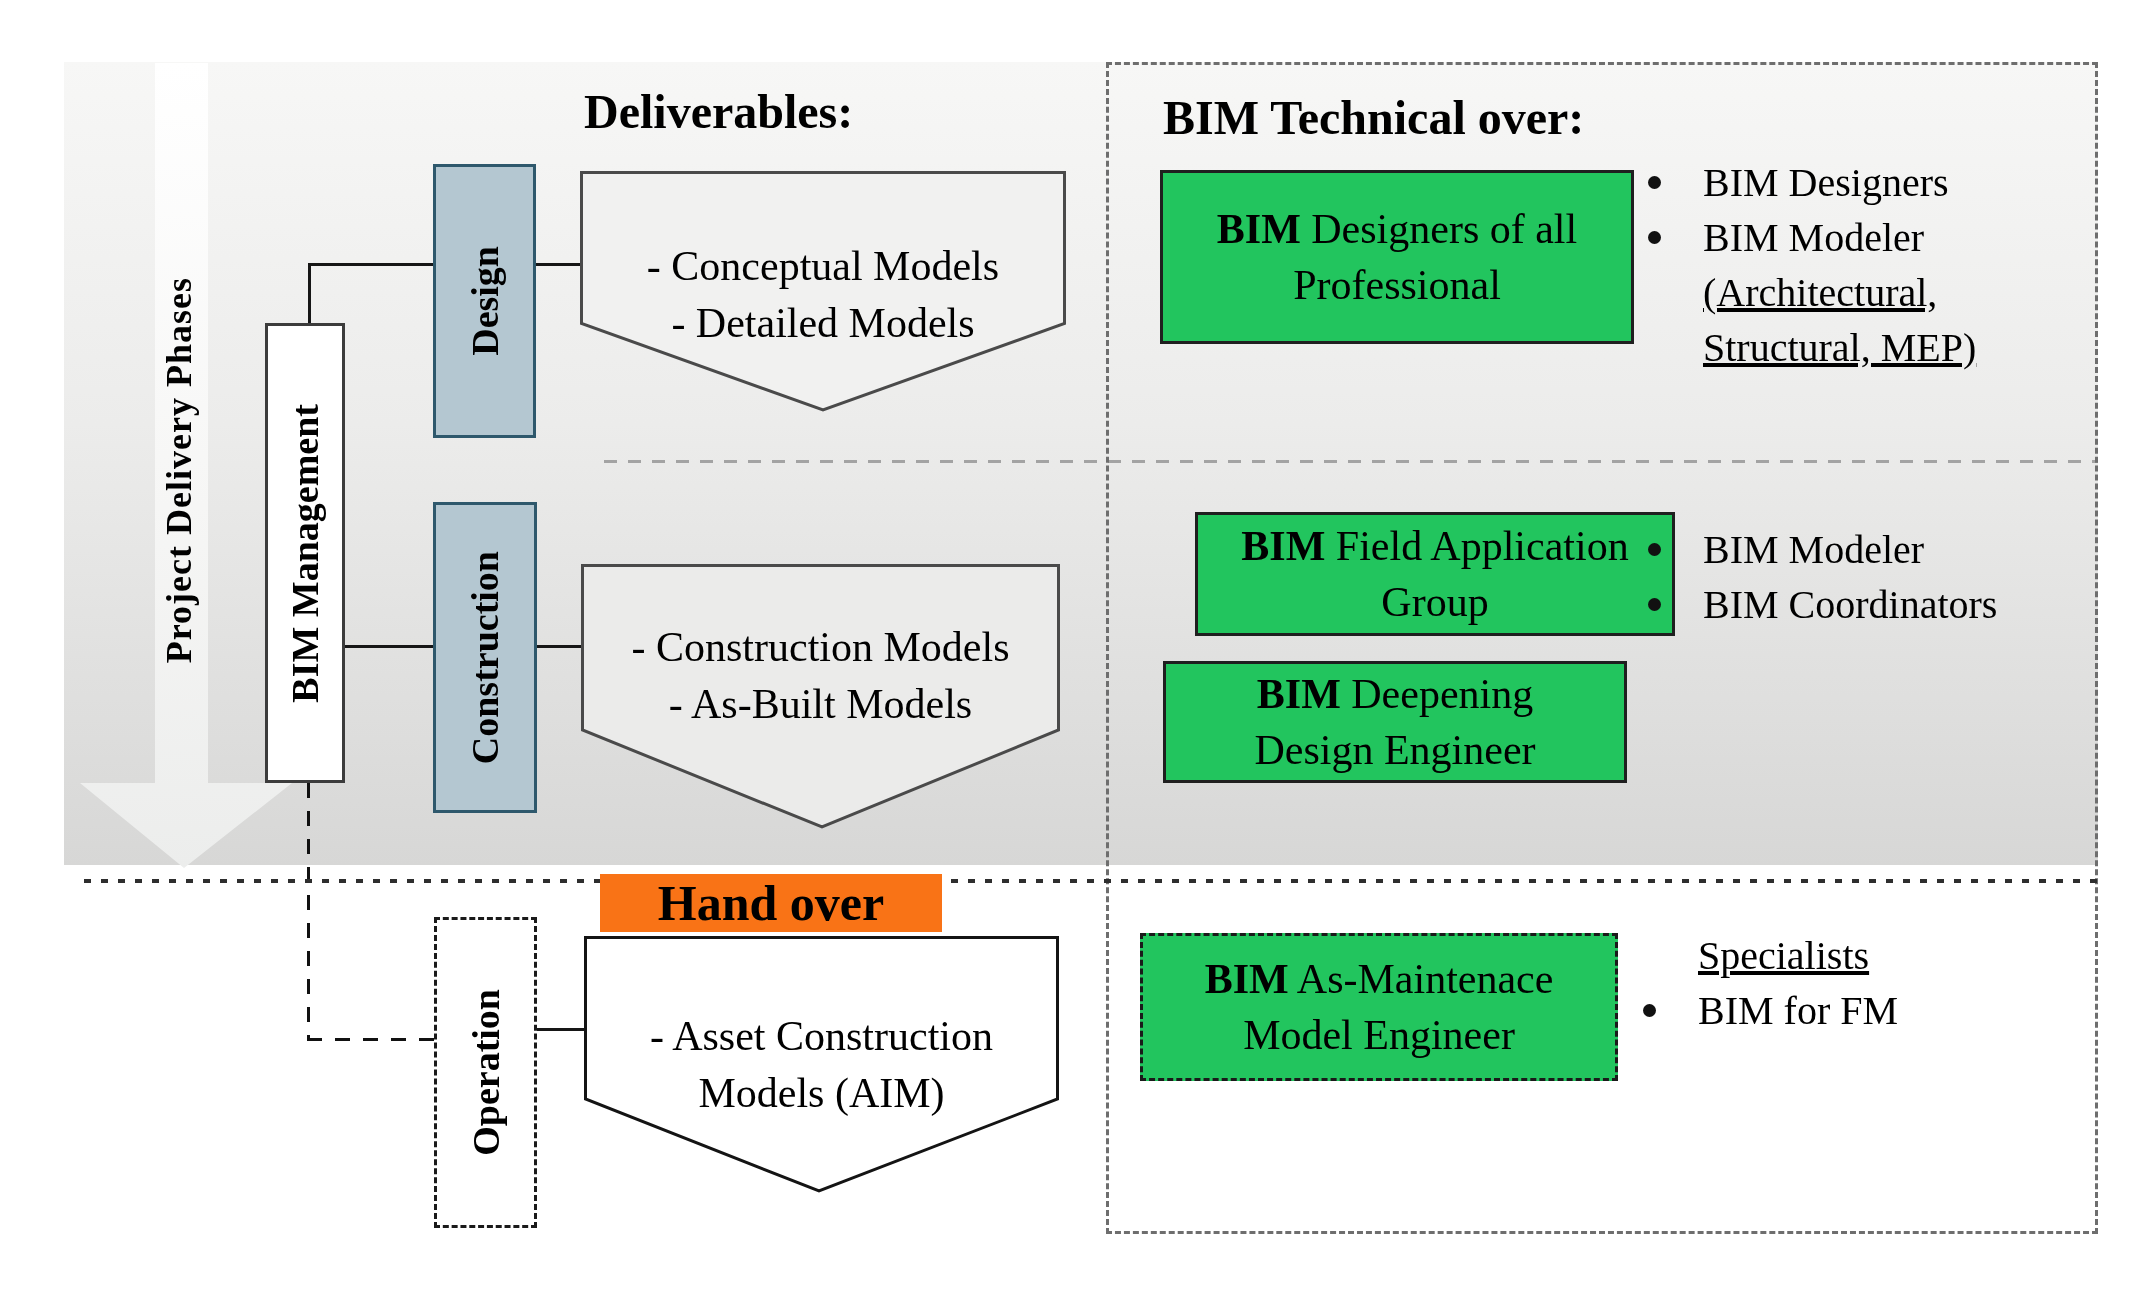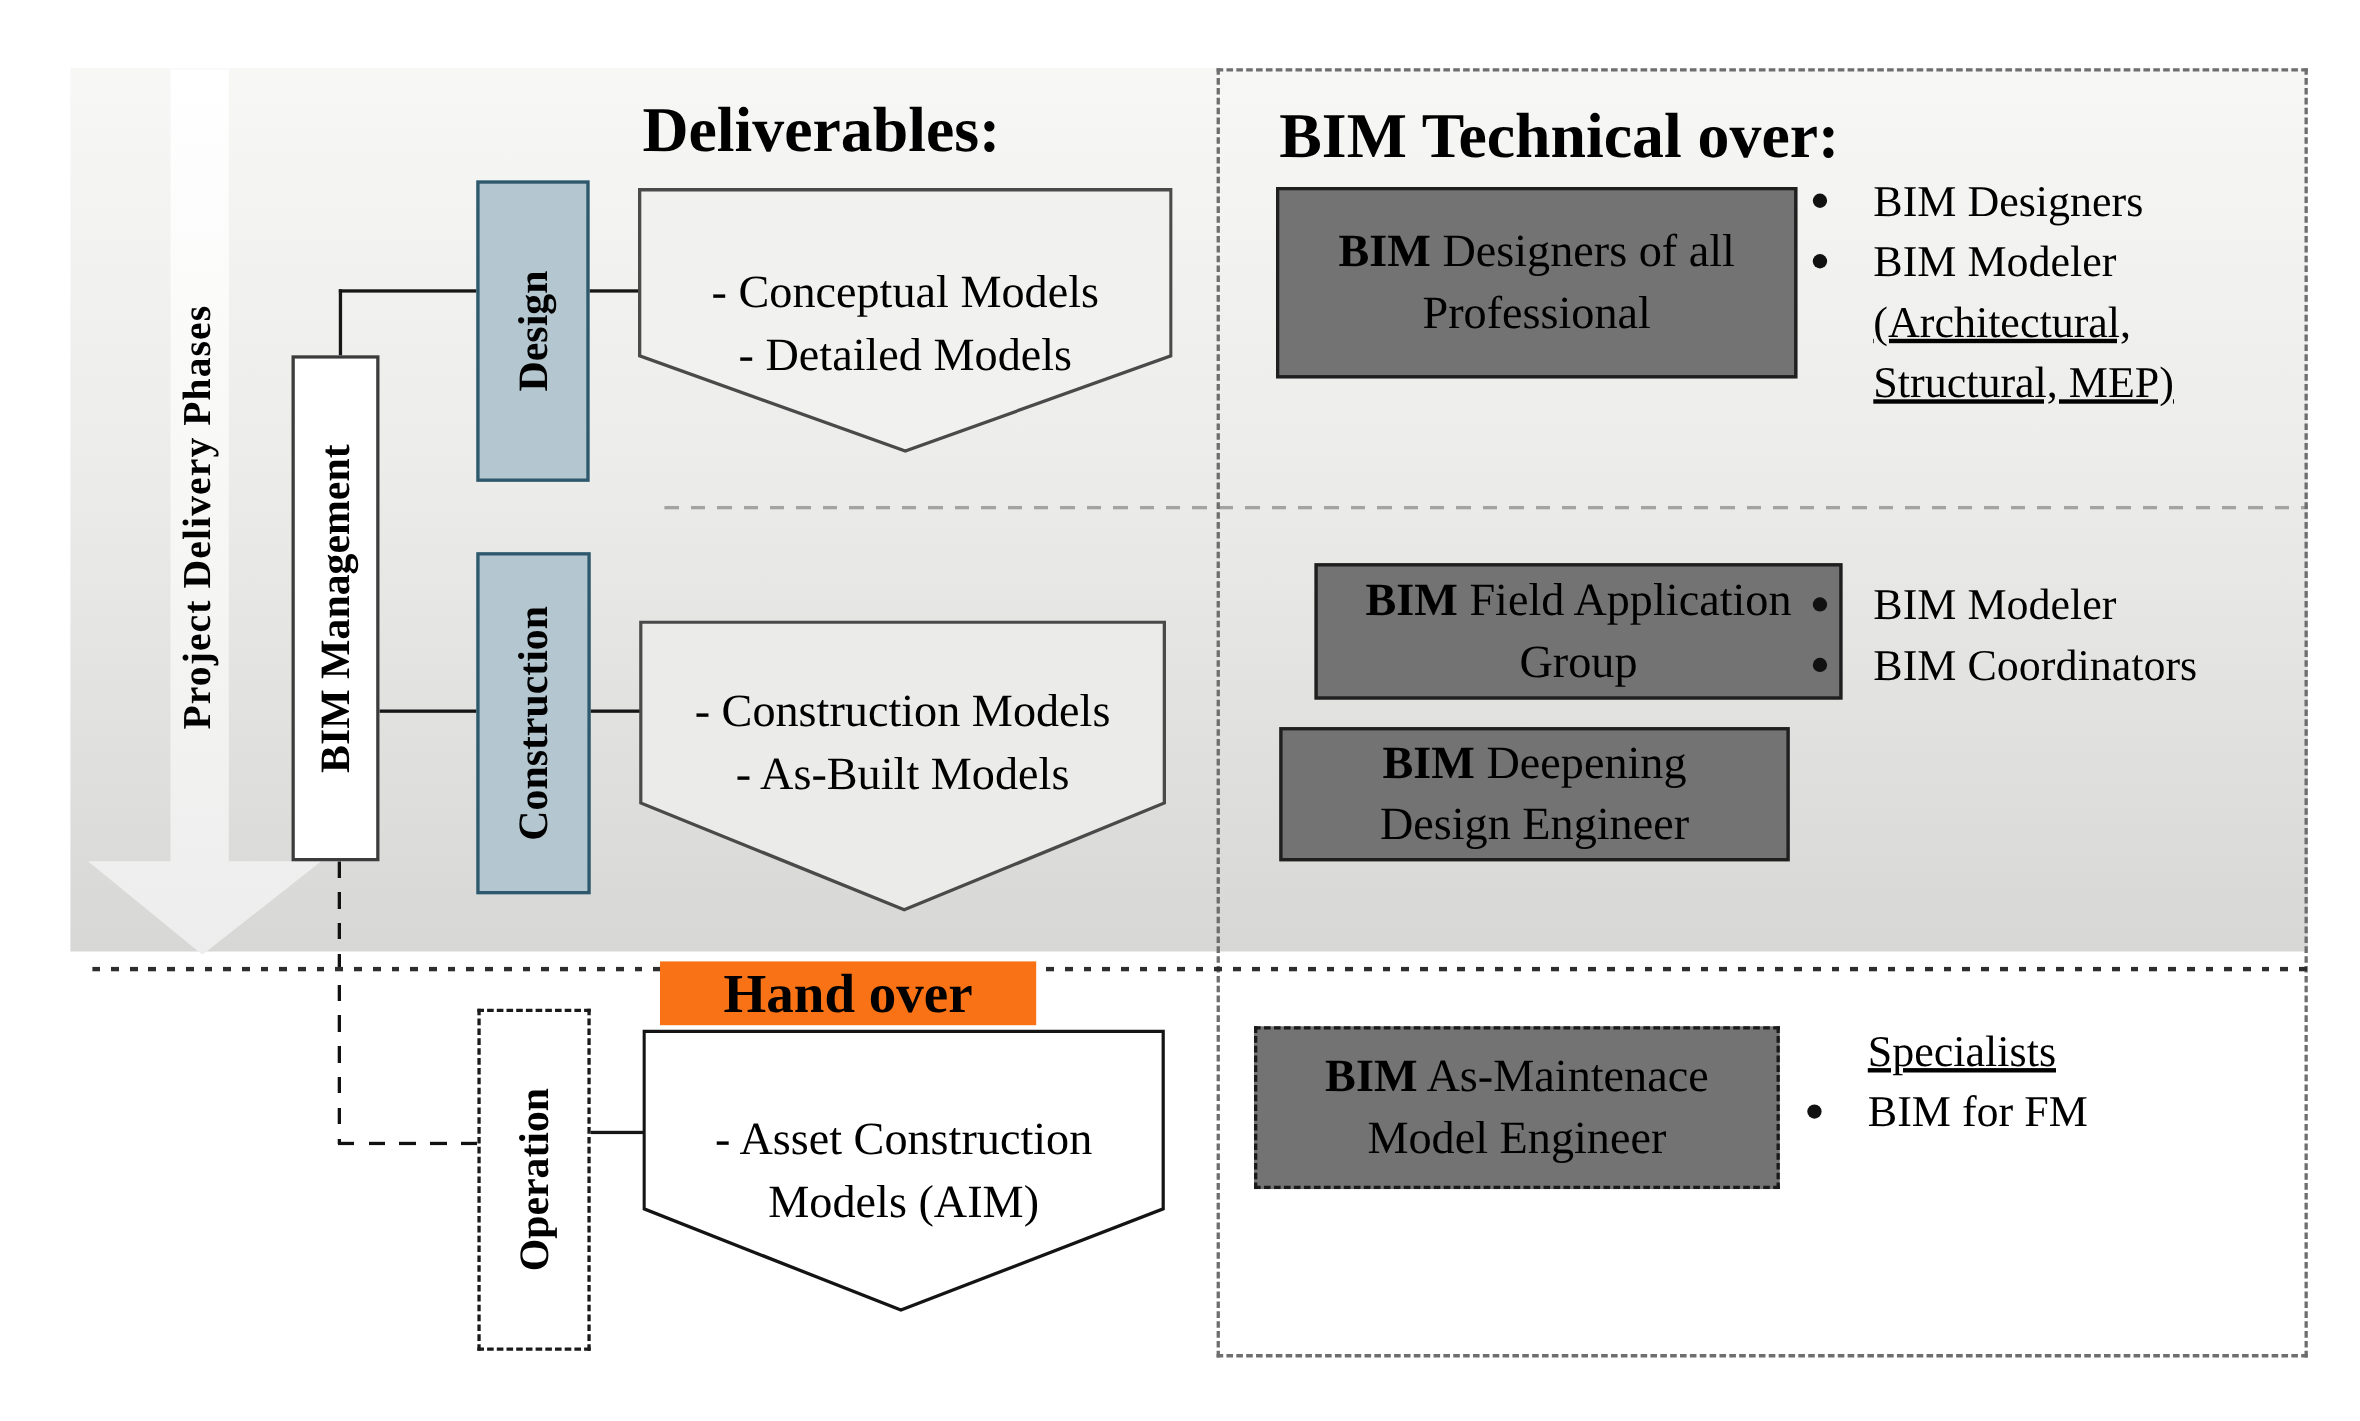--- a/index.html
+++ b/index.html
@@ -32,28 +32,28 @@
   .hline{height:3px;background:#161616;}
   .vline{width:3px;background:#161616;}
   .vdash{width:3px;background:repeating-linear-gradient(180deg,#111 0 15px,rgba(0,0,0,0) 15px 28px);}
   .hdash{height:3px;background:repeating-linear-gradient(90deg,#111 0 15px,rgba(0,0,0,0) 15px 28px);}
   #dot-divider{left:84px;top:879px;width:2014px;height:4px;
     background:repeating-linear-gradient(90deg,#2e2e2e 0 7px,rgba(0,0,0,0) 7px 17px);z-index:4;}
   #row-divider{left:604px;top:460px;width:1494px;height:3px;
     background:repeating-linear-gradient(90deg,#a3a3a3 0 13px,rgba(0,0,0,0) 13px 24px);}
   #team-section{left:1106px;top:62px;width:992px;height:1172px;border:3px dashed #6e6e6e;box-sizing:border-box;}
 
-  .header{font-weight:bold;font-size:58px;z-index:5;}
+  .header{font-weight:bold;font-size:48px;z-index:5;}
   #handover{left:600px;top:874px;width:330px;text-align:center;font-weight:bold;font-size:50px;
     background:#f97316;z-index:6;padding:0 6px;}
 
   .pent-text{z-index:5;text-align:center;font-size:42px;line-height:57px;}
   svg.pent{z-index:3;}
 
-  .teambox{background:#737373;border:3px solid #1f1f1f;box-sizing:border-box;display:flex;
+  .teambox{background:#22c55e;border:3px solid #1f1f1f;box-sizing:border-box;display:flex;
     flex-direction:column;align-items:center;justify-content:center;text-align:center;
     font-size:42px;line-height:56px;z-index:5;}
   .teambox.dashed{border:3px dashed #1a1a1a;}
   .teambox b{font-weight:bold;}
 
   .bullets{z-index:5;font-size:40px;}
   .b-line{display:flex;align-items:center;height:55px;}
   .dot{width:13px;height:13px;border-radius:50%;background:#111;margin-right:42px;flex:0 0 auto;}
   .b-line.cont{padding-left:55px;text-decoration:underline;}
 </style>

